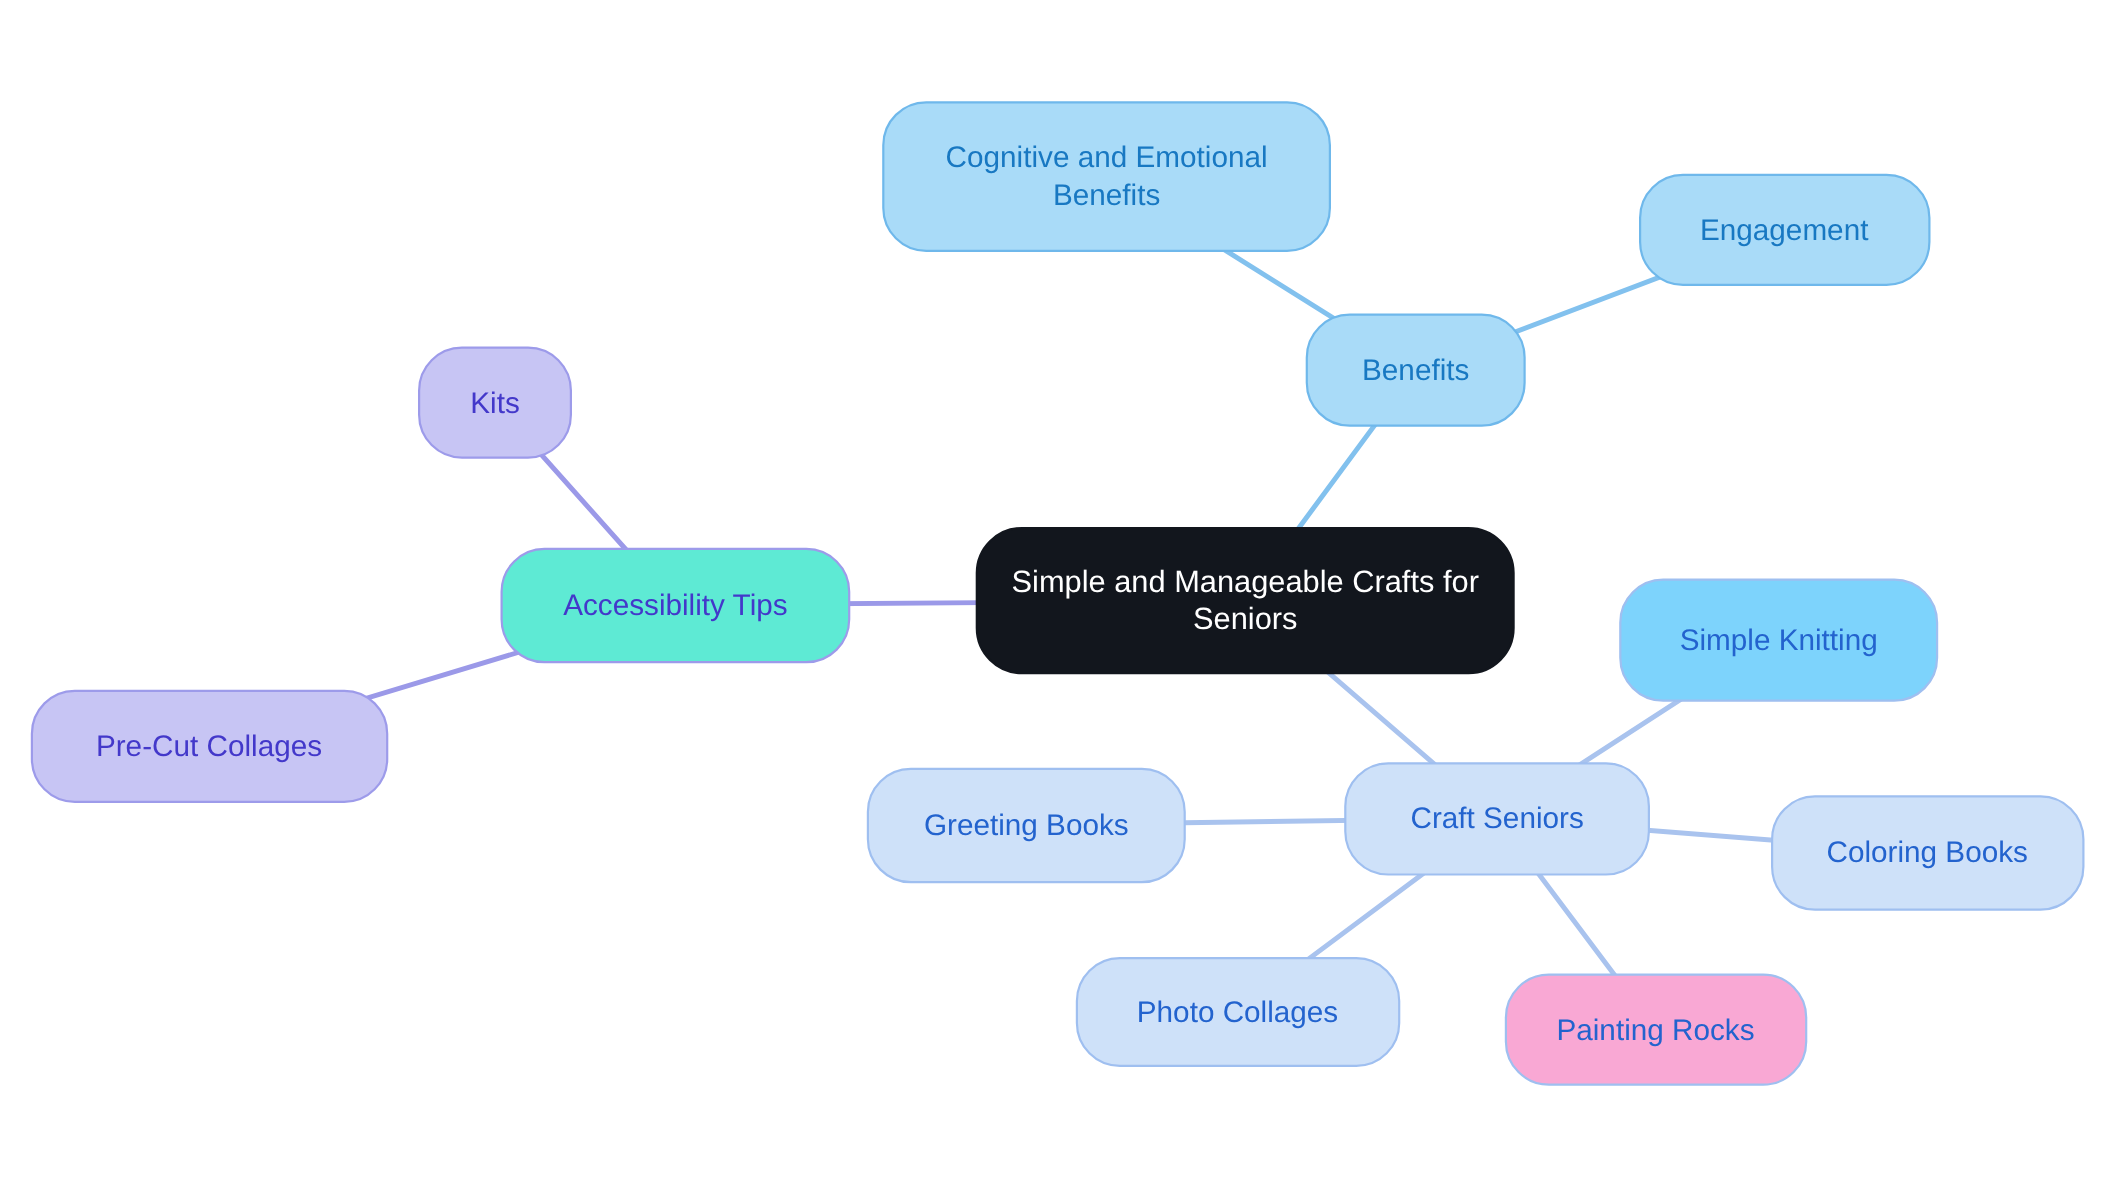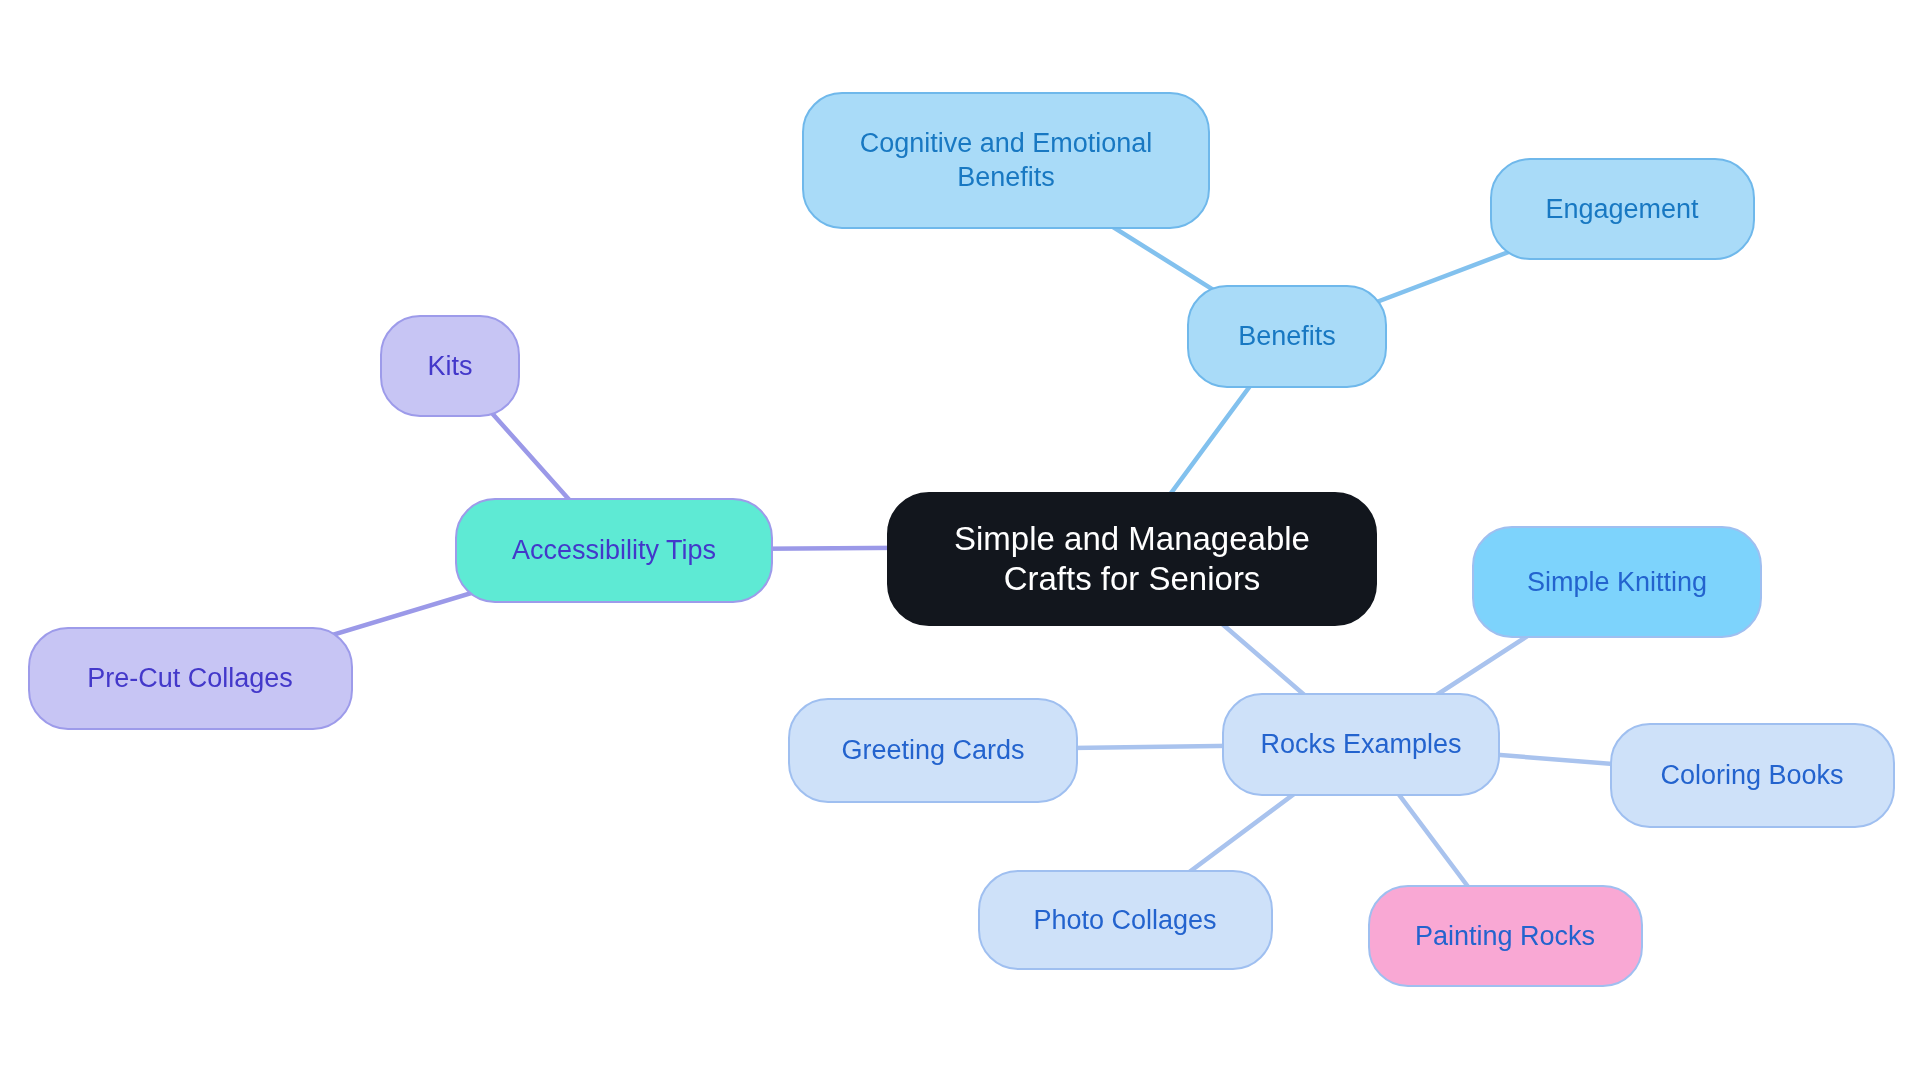--- a/index.html
+++ b/index.html
@@ -30,24 +30,23 @@
     text-align: center;
     box-sizing: border-box;
     border-radius: 40px;
     font-size: 27px;
     line-height: 1.27;
     padding: 24px 18px;
     cursor: default;
     user-select: none;
   }
   .node.central {
-    font-size: 33px;
+    font-size: 28px;
     line-height: 1.22;
     border-radius: 42px;
-    margin-top: 13px;
   }
 </style>
 </head>
 <body>
 
 <div id="canvas">
   <svg id="edge-layer" xmlns="http://www.w3.org/2000/svg" viewBox="0 0 1920 1083">
       <line x1="1132" y1="546" x2="1287" y2="336" stroke="#82C1EE" stroke-width="4.5" stroke-linecap="round"></line>
       <line x1="1287" y1="336" x2="1006" y2="160" stroke="#82C1EE" stroke-width="4.5" stroke-linecap="round"></line>
       <line x1="1287" y1="336" x2="1622" y2="209" stroke="#82C1EE" stroke-width="4.5" stroke-linecap="round"></line>
@@ -77,27 +76,27 @@
     <div class="node" style="left: 455px; top: 497.5px; width: 318px; height: 105px; background: #5eead4; border: 2px solid rgb(157, 155, 234); color: rgb(67, 56, 202);">
       <span>Accessibility Tips</span>
     </div>
     <div class="node" style="left: 380px; top: 315px; width: 140px; height: 102px; background: rgb(199, 197, 244); border: 2px solid rgb(157, 155, 234); color: rgb(67, 56, 202);">
       <span>Kits</span>
     </div>
     <div class="node" style="left: 27.5px; top: 626.5px; width: 325px; height: 103px; background: rgb(199, 197, 244); border: 2px solid rgb(157, 155, 234); color: rgb(67, 56, 202);">
       <span>Pre-Cut Collages</span>
     </div>
     <div class="node" style="left: 1222px; top: 692.5px; width: 278px; height: 103px; background: rgb(206, 225, 249); border: 2px solid rgb(159, 191, 240); color: rgb(35, 99, 206);">
-      <span>Rocks Examples</span>
+      <span>Craft Seniors</span>
     </div>
     <div class="node" style="left: 1472px; top: 526px; width: 290px; height: 112px; background: #7dd3fc; border: 2px solid rgb(159, 191, 240); color: rgb(35, 99, 206);">
       <span>Simple Knitting</span>
     </div>
     <div class="node" style="left: 788px; top: 697.5px; width: 290px; height: 105px; background: rgb(206, 225, 249); border: 2px solid rgb(159, 191, 240); color: rgb(35, 99, 206);">
-      <span>Greeting Cards</span>
+      <span>Greeting Books</span>
     </div>
     <div class="node" style="left: 1609.5px; top: 722.5px; width: 285px; height: 105px; background: rgb(206, 225, 249); border: 2px solid rgb(159, 191, 240); color: rgb(35, 99, 206);">
       <span>Coloring Books</span>
     </div>
     <div class="node" style="left: 977.5px; top: 870px; width: 295px; height: 100px; background: rgb(206, 225, 249); border: 2px solid rgb(159, 191, 240); color: rgb(35, 99, 206);">
       <span>Photo Collages</span>
     </div>
     <div class="node" style="left: 1367.5px; top: 885px; width: 275px; height: 102px; background: #f9a8d4; border: 2px solid rgb(159, 191, 240); color: rgb(35, 99, 206);">
       <span>Painting Rocks</span>
     </div>

